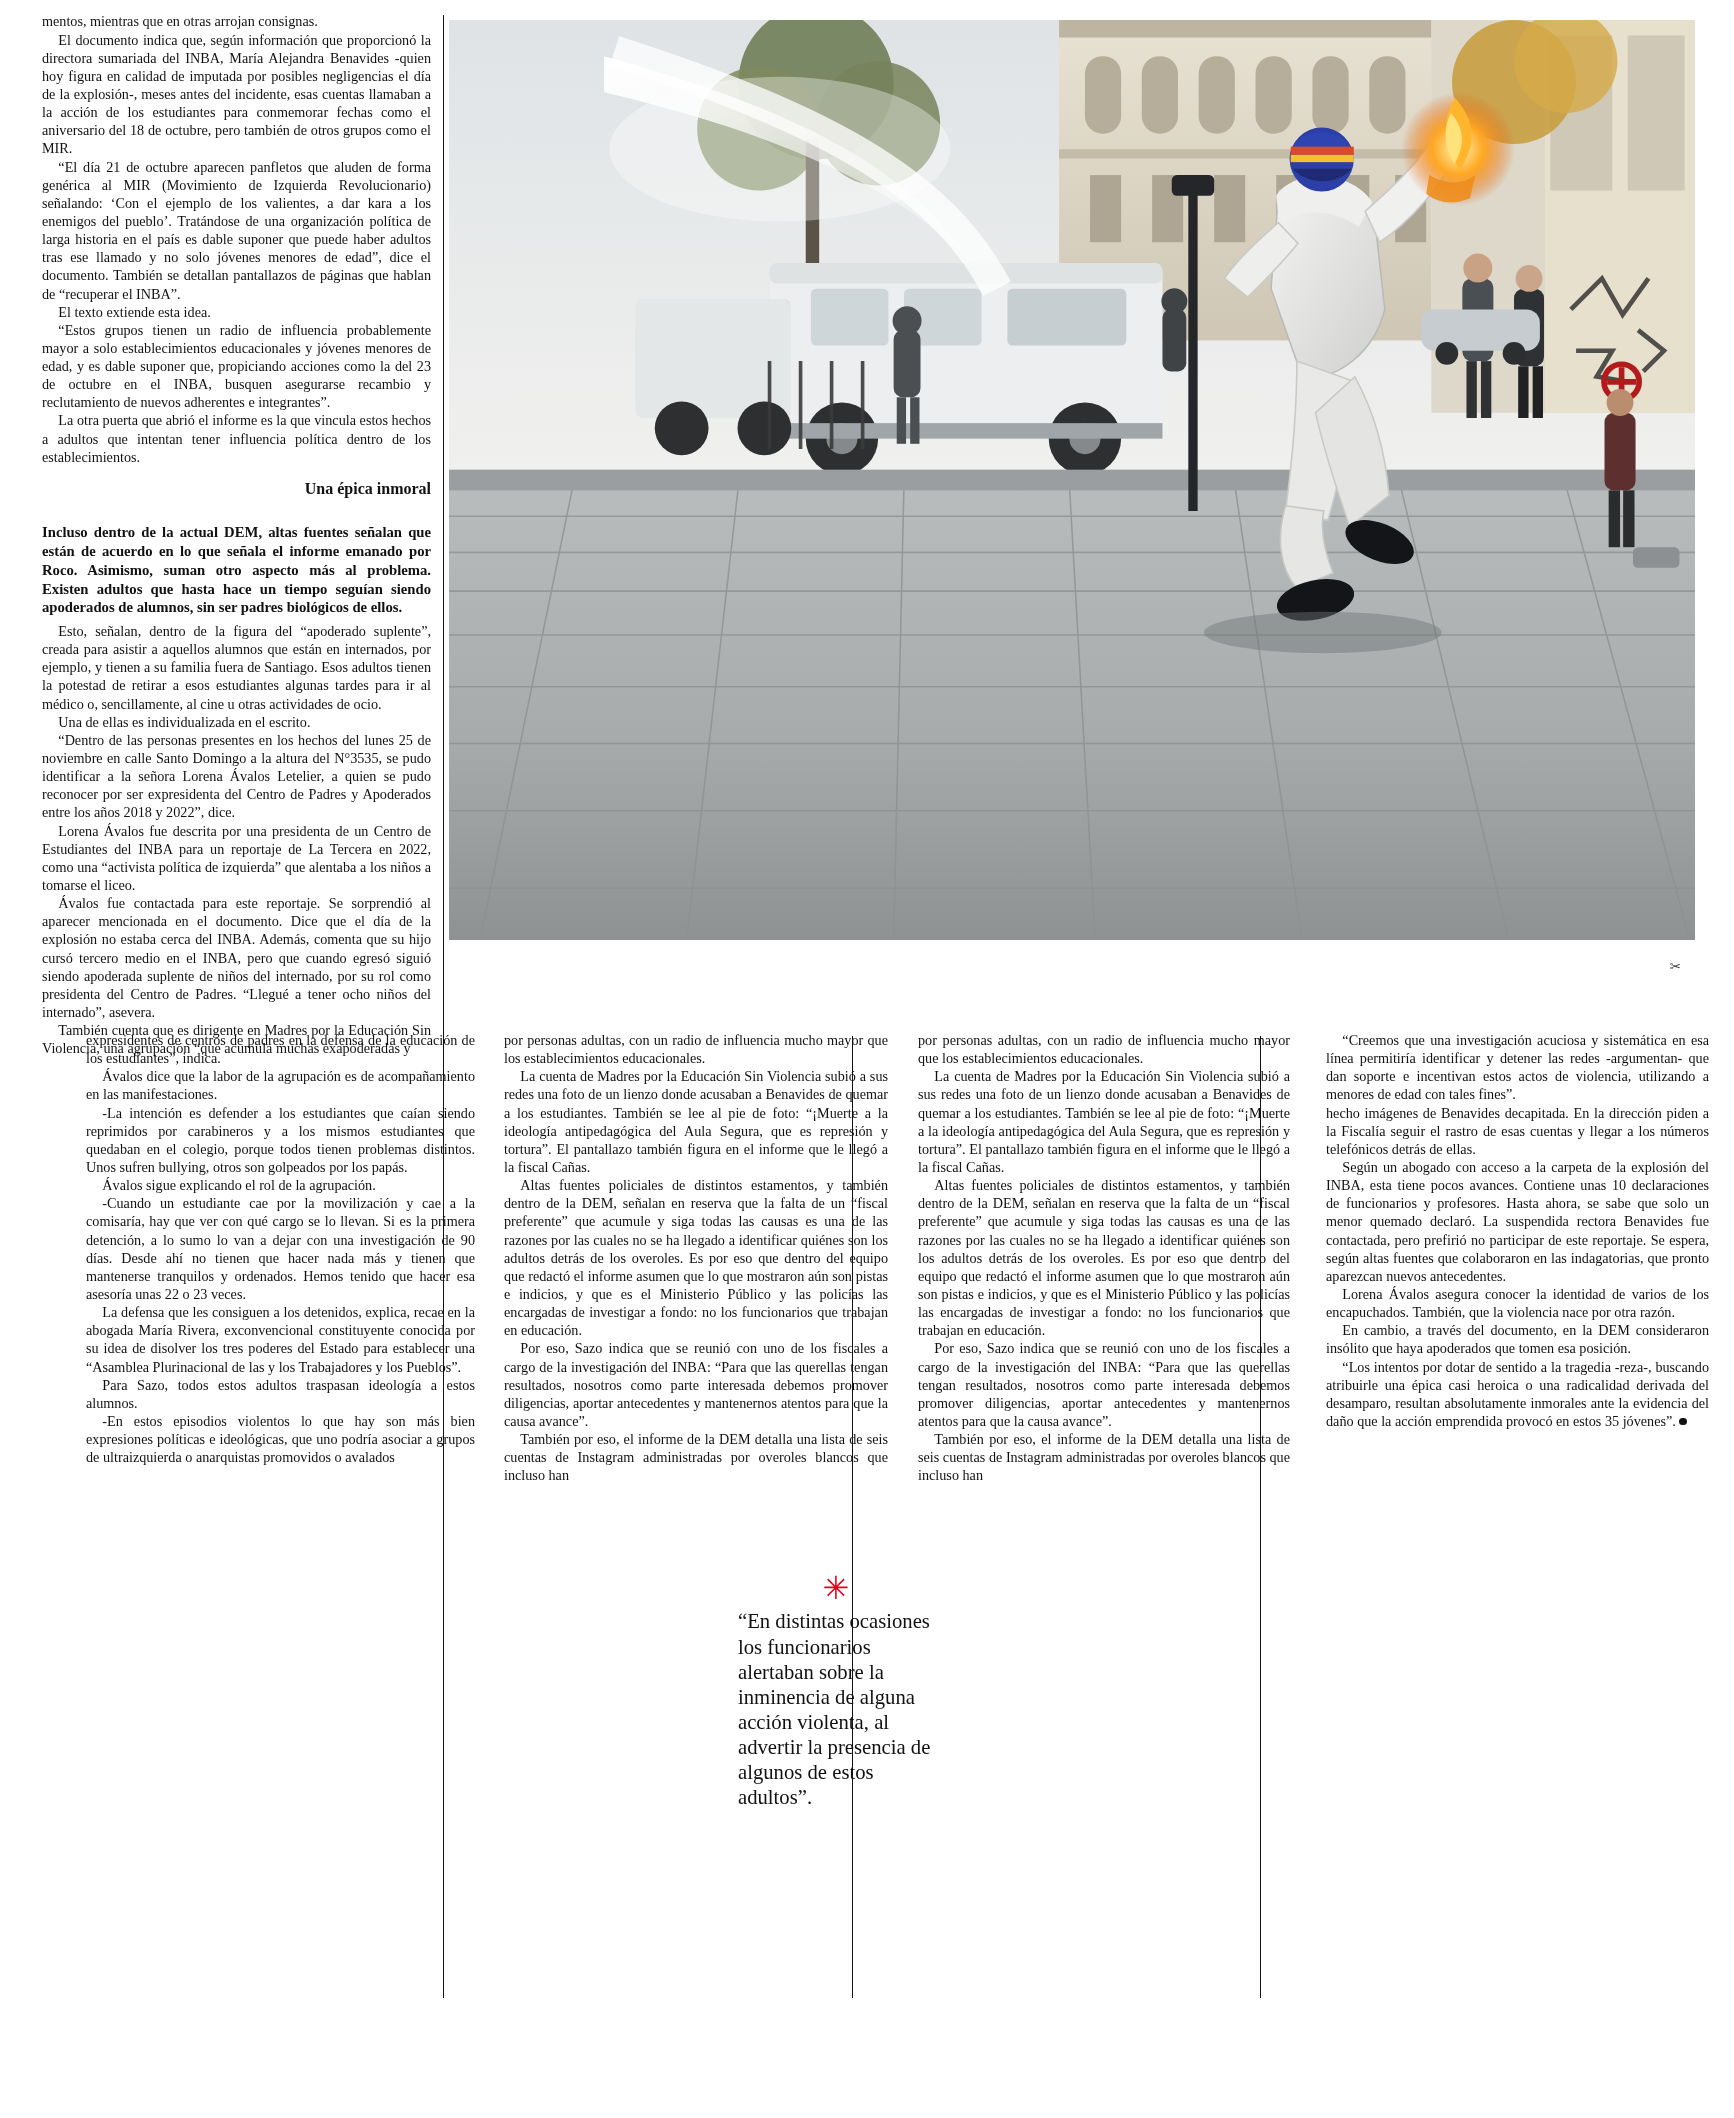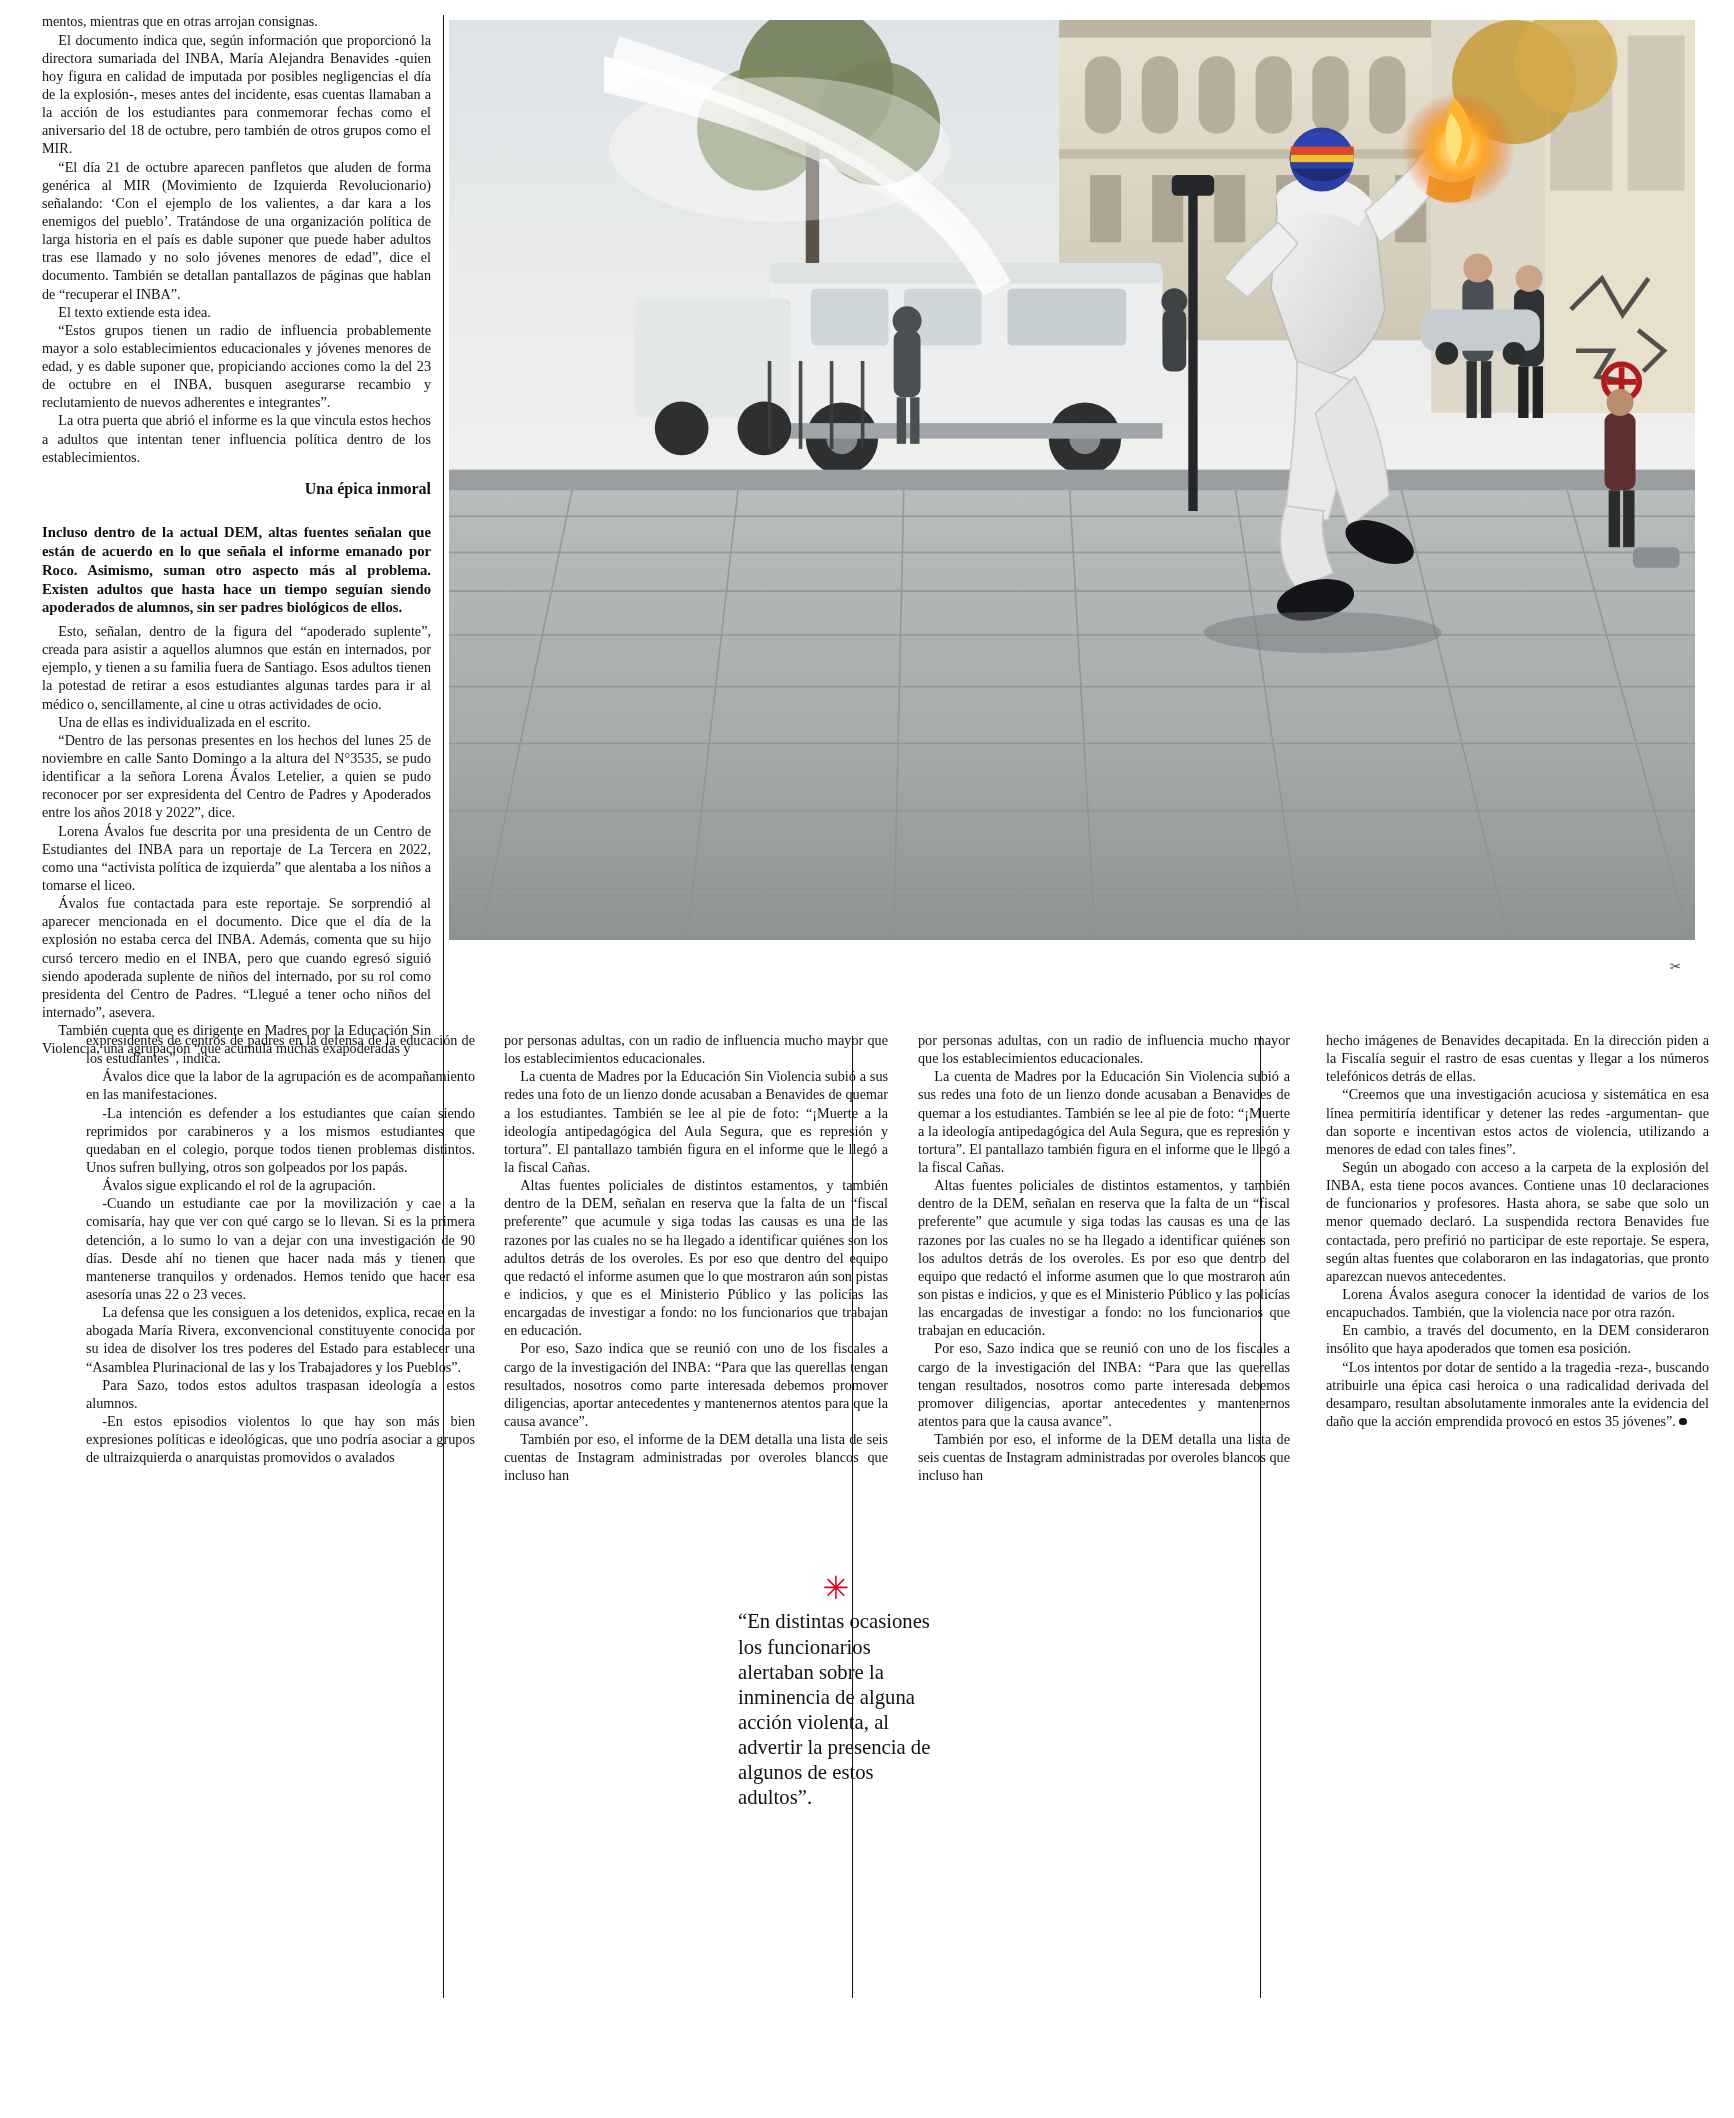--- a/index.html
+++ b/index.html
@@ -403,22 +403,22 @@
 
     <div class="col c3" style="left:874px; width:372px;">
         <p style="text-indent: 0px;">por personas adultas, con un radio de influencia mucho mayor que los establecimientos educacionales.</p>
         <p>La cuenta de Madres por la Educación Sin Violencia subió a sus redes una foto de un lienzo donde acusaban a Benavides de quemar a los estudiantes. También se lee al pie de foto: “¡Muerte a la ideología antipedagógica del Aula Segura, que es represión y tortura”. El pantallazo también figura en el informe que le llegó a la fiscal Cañas.</p>
         <p>Altas fuentes policiales de distintos estamentos, y también dentro de la DEM, señalan en reserva que la falta de un “fiscal preferente” que acumule y siga todas las causas es una de las razones por las cuales no se ha llegado a identificar quiénes son los adultos detrás de los overoles. Es por eso que dentro del equipo que redactó el informe asumen que lo que mostraron aún son pistas e indicios, y que es el Ministerio Público y las policías las encargadas de investigar a fondo: no los funcionarios que trabajan en educación.</p>
         <p>Por eso, Sazo indica que se reunió con uno de los fiscales a cargo de la investigación del INBA: “Para que las querellas tengan resultados, nosotros como parte interesada debemos promover diligencias, aportar antecedentes y mantenernos atentos para que la causa avance”.</p>
         <p>También por eso, el informe de la DEM detalla una lista de seis cuentas de Instagram administradas por overoles blancos que incluso han</p>
       </div>
 
     <div class="col c4" style="left:1282px; width:383px;">
+      <p>“Creemos que una investigación acuciosa y sistemática en esa línea permitiría identificar y detener las redes -argumentan- que dan soporte e incentivan estos actos de violencia, utilizando a menores de edad con tales fines”.</p>
       <p style="text-indent:0">hecho imágenes de Benavides decapitada. En la dirección piden a la Fiscalía seguir el rastro de esas cuentas y llegar a los números telefónicos detrás de ellas.</p>
-      <p>“Creemos que una investigación acuciosa y sistemática en esa línea permitiría identificar y detener las redes -argumentan- que dan soporte e incentivan estos actos de violencia, utilizando a menores de edad con tales fines”.</p>
       <p>Según un abogado con acceso a la carpeta de la explosión del INBA, esta tiene pocos avances. Contiene unas 10 declaraciones de funcionarios y profesores. Hasta ahora, se sabe que solo un menor quemado declaró. La suspendida rectora Benavides fue contactada, pero prefirió no participar de este reportaje. Se espera, según altas fuentes que colaboraron en las indagatorias, que pronto aparezcan nuevos antecedentes.</p>
       <p>Lorena Ávalos asegura conocer la identidad de varios de los encapuchados. También, que la violencia nace por otra razón.</p>
       <p>En cambio, a través del documento, en la DEM consideraron insólito que haya apoderados que tomen esa posición.</p>
       <p><span>“Los intentos por dotar de sentido a la tragedia -reza-, buscando atribuirle una épica casi heroica o una radicalidad derivada del desamparo, resultan absolutamente inmorales ante la evidencia del daño que la acción emprendida provocó en estos 35 jóvenes”.</span><span class="endmark"></span></p>
     </div>
 
   </div>
 </div>
 
 

